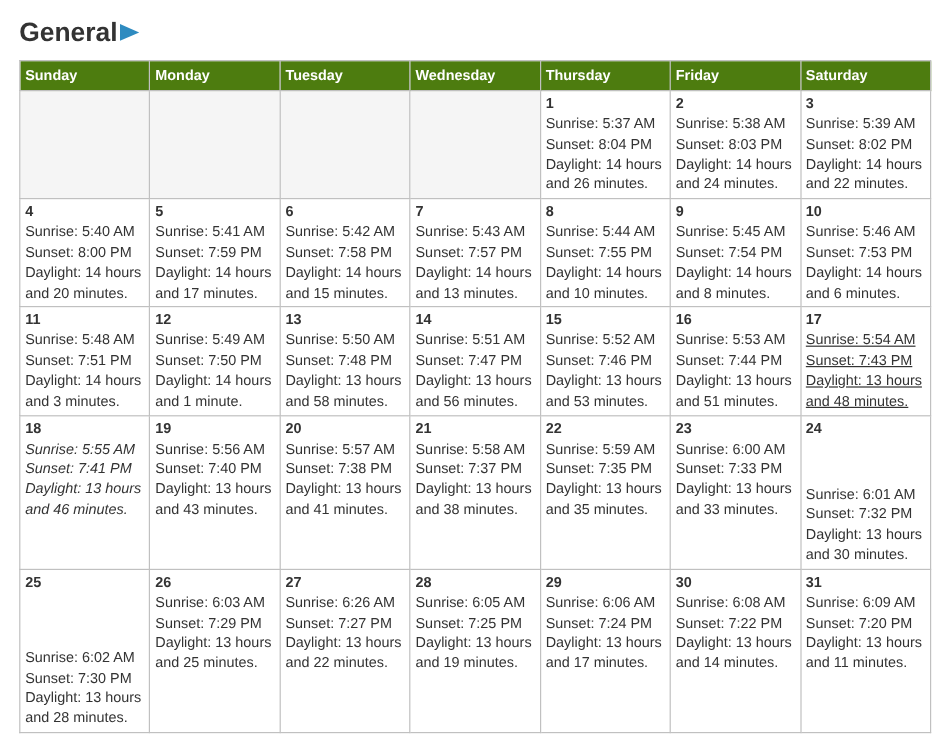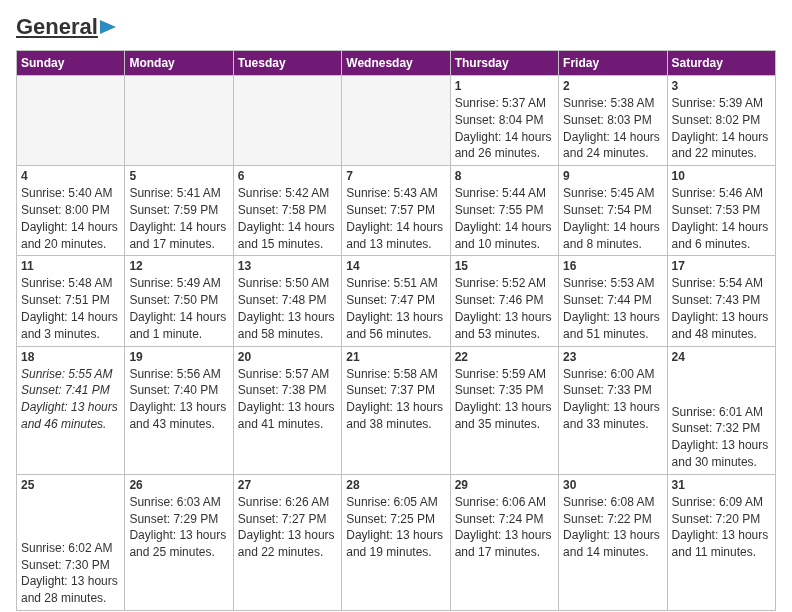--- a/index.html
+++ b/index.html
@@ -19,21 +19,20 @@
     .logo {
       display: flex;
       flex-direction: column;
       align-items: flex-start;
     }
     .logo-text {
       font-size: 22px;
       font-weight: bold;
       color: #333;
       line-height: 1;
-      text-decoration: underline;
     }
     .logo-row {
       display: flex;
       align-items: center;
     }
     .logo-sub {
       font-size: 11px;
       color: #1a5fa8;
       font-weight: bold;
       letter-spacing: 0.5px;
@@ -50,21 +49,21 @@
     .location-title {
       font-size: 15px;
       color: #555;
     }
     .calendar-table {
       width: 100%;
       border-collapse: collapse;
       table-layout: fixed;
     }
     .calendar-table th {
-      background-color: #701a75;
+      background-color: #4d7c0f;
       color: #fff;
       font-size: 12px;
       font-weight: bold;
       padding: 5px 4px;
       text-align: left;
       border: 1px solid #c0c0c0;
     }
     .calendar-table td {
       border: 1px solid #c0c0c0;
       vertical-align: top;
@@ -240,21 +239,21 @@
         </td>
         <td>
           <span class="day-num">16</span>
           <div class="day-info" style="white-space: pre-line;">Sunrise: 5:53 AM
 Sunset: 7:44 PM
 Daylight: 13 hours
 and 51 minutes.</div>
         </td>
         <td>
           <span class="day-num">17</span>
-          <div class="day-info" style="white-space: pre-line;">Sunrise: 5:54 AM
+          <div class="day-info" style="white-space: pre-line; text-decoration: underline;">Sunrise: 5:54 AM
 Sunset: 7:43 PM
 Daylight: 13 hours
 and 48 minutes.</div>
         </td>
       </tr>
       <tr>
         <td>
           <span class="day-num">18</span>
           <div class="day-info" style="white-space: pre-line; font-style: italic;">Sunrise: 5:55 AM
 Sunset: 7:41 PM

